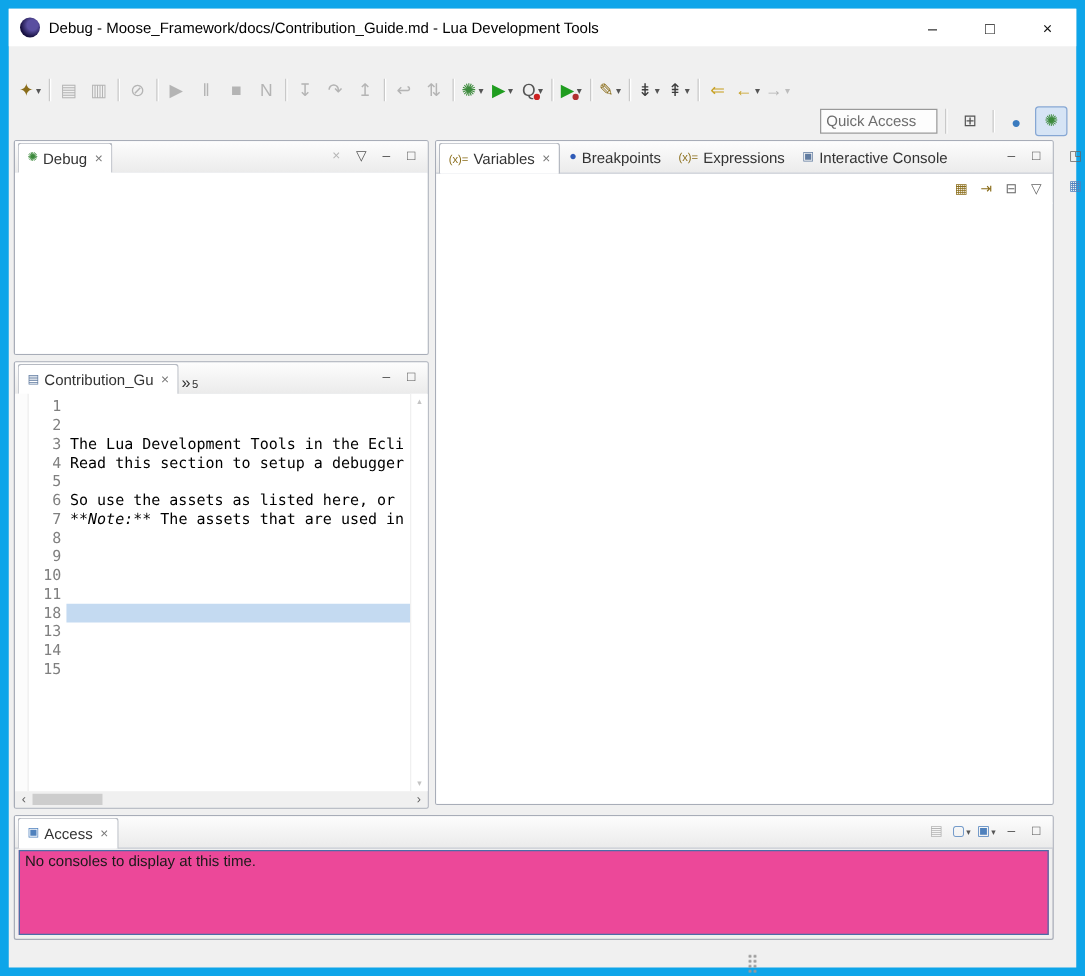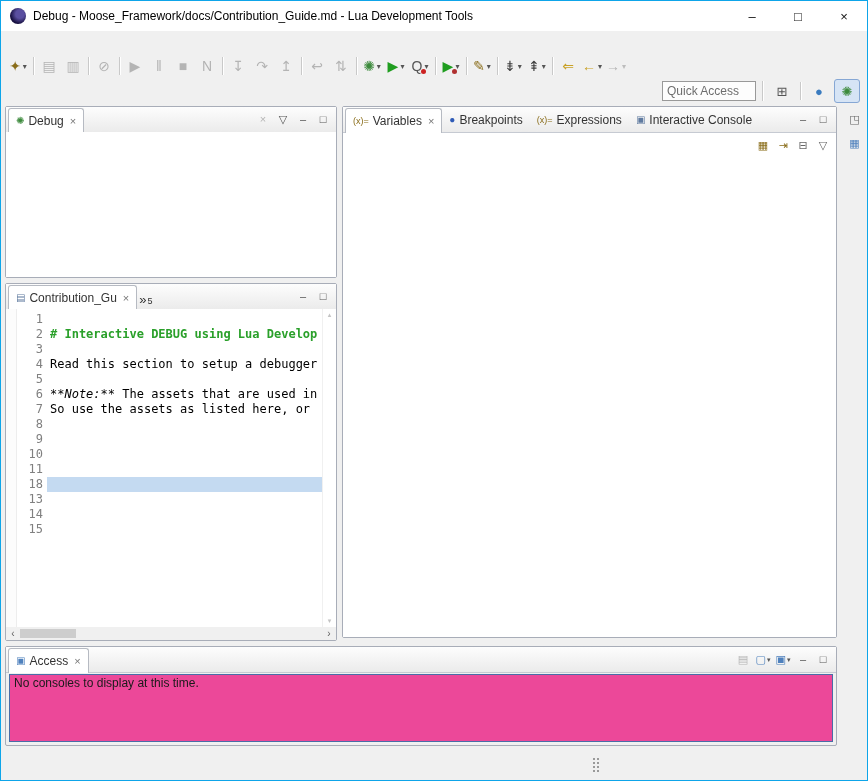--- a/index.html
+++ b/index.html
@@ -1,18 +1,18 @@
 <!DOCTYPE html>
 <html style="--heading-green: #2aa02a; --current-line: #c4daf1; --console-border: #4a6da7;"><head>
 <meta charset="utf-8">
 <style>
   html,body{margin:0;padding:0;}
   body{width:868px;height:781px;position:relative;overflow:hidden;background:#f0f0f0;
        font-family:"Liberation Sans","DejaVu Sans",sans-serif;font-size:12px;color:#1a1a1a;}
-  .app{position:absolute;inset:0;border:1px solid #0ea5e9;box-sizing:border-box;background:#f0f0f0;padding-left:20px;}
+  .app{position:absolute;inset:0;border:7px solid #0ea5e9;box-sizing:border-box;background:#f0f0f0;padding-left:20px;}
 
   
   .titlebar{position:absolute;left:0;top:0;right:0;height:30px;background:#ffffff;display:flex;align-items:center;}
   .app-icon{width:16px;height:16px;margin:0 7px 0 9px;border-radius:50%;
             background:radial-gradient(circle at 62% 38%, #5a4fa0 0 30%, #171040 68%);}
   .wtitle{font-size:12px;color:#000;white-space:nowrap;}
   .win-controls{margin-left:auto;display:flex;height:30px;}
   .win-btn{width:46px;height:30px;display:flex;align-items:center;justify-content:center;font-size:13px;color:#111;}
 
   
@@ -324,26 +324,26 @@
           <div class="ln">9</div>
           <div class="ln">10</div>
           <div class="ln">11</div>
           <div class="ln">18</div>
           <div class="ln">13</div>
           <div class="ln">14</div>
           <div class="ln">15</div>
         </div>
       <div class="textarea">
           <div class="line"></div>
-          <div class="line"><span class="heading"># Interactive DEBUG using Lua Develop</span></div>
-          <div class="line"></div>
+          <div class="line"></div>
+          <div class="line"><span class="plain">The Lua Development Tools in the Ecli</span></div>
           <div class="line"><span class="plain">Read this section to setup a debugger</span></div>
           <div class="line"></div>
+          <div class="line"><span class="plain">So use the assets as listed here, or </span></div>
           <div class="line"><span class="em">**Note:**</span><span class="plain"> The assets that are used in</span></div>
-          <div class="line"><span class="plain">So use the assets as listed here, or </span></div>
           <div class="line"></div>
           <div class="line"></div>
           <div class="line"></div>
           <div class="line"></div>
           <div class="line cur"></div>
         </div>
       <div class="vscroll">
         <span>▴</span>
         <span>▾</span>
       </div>

